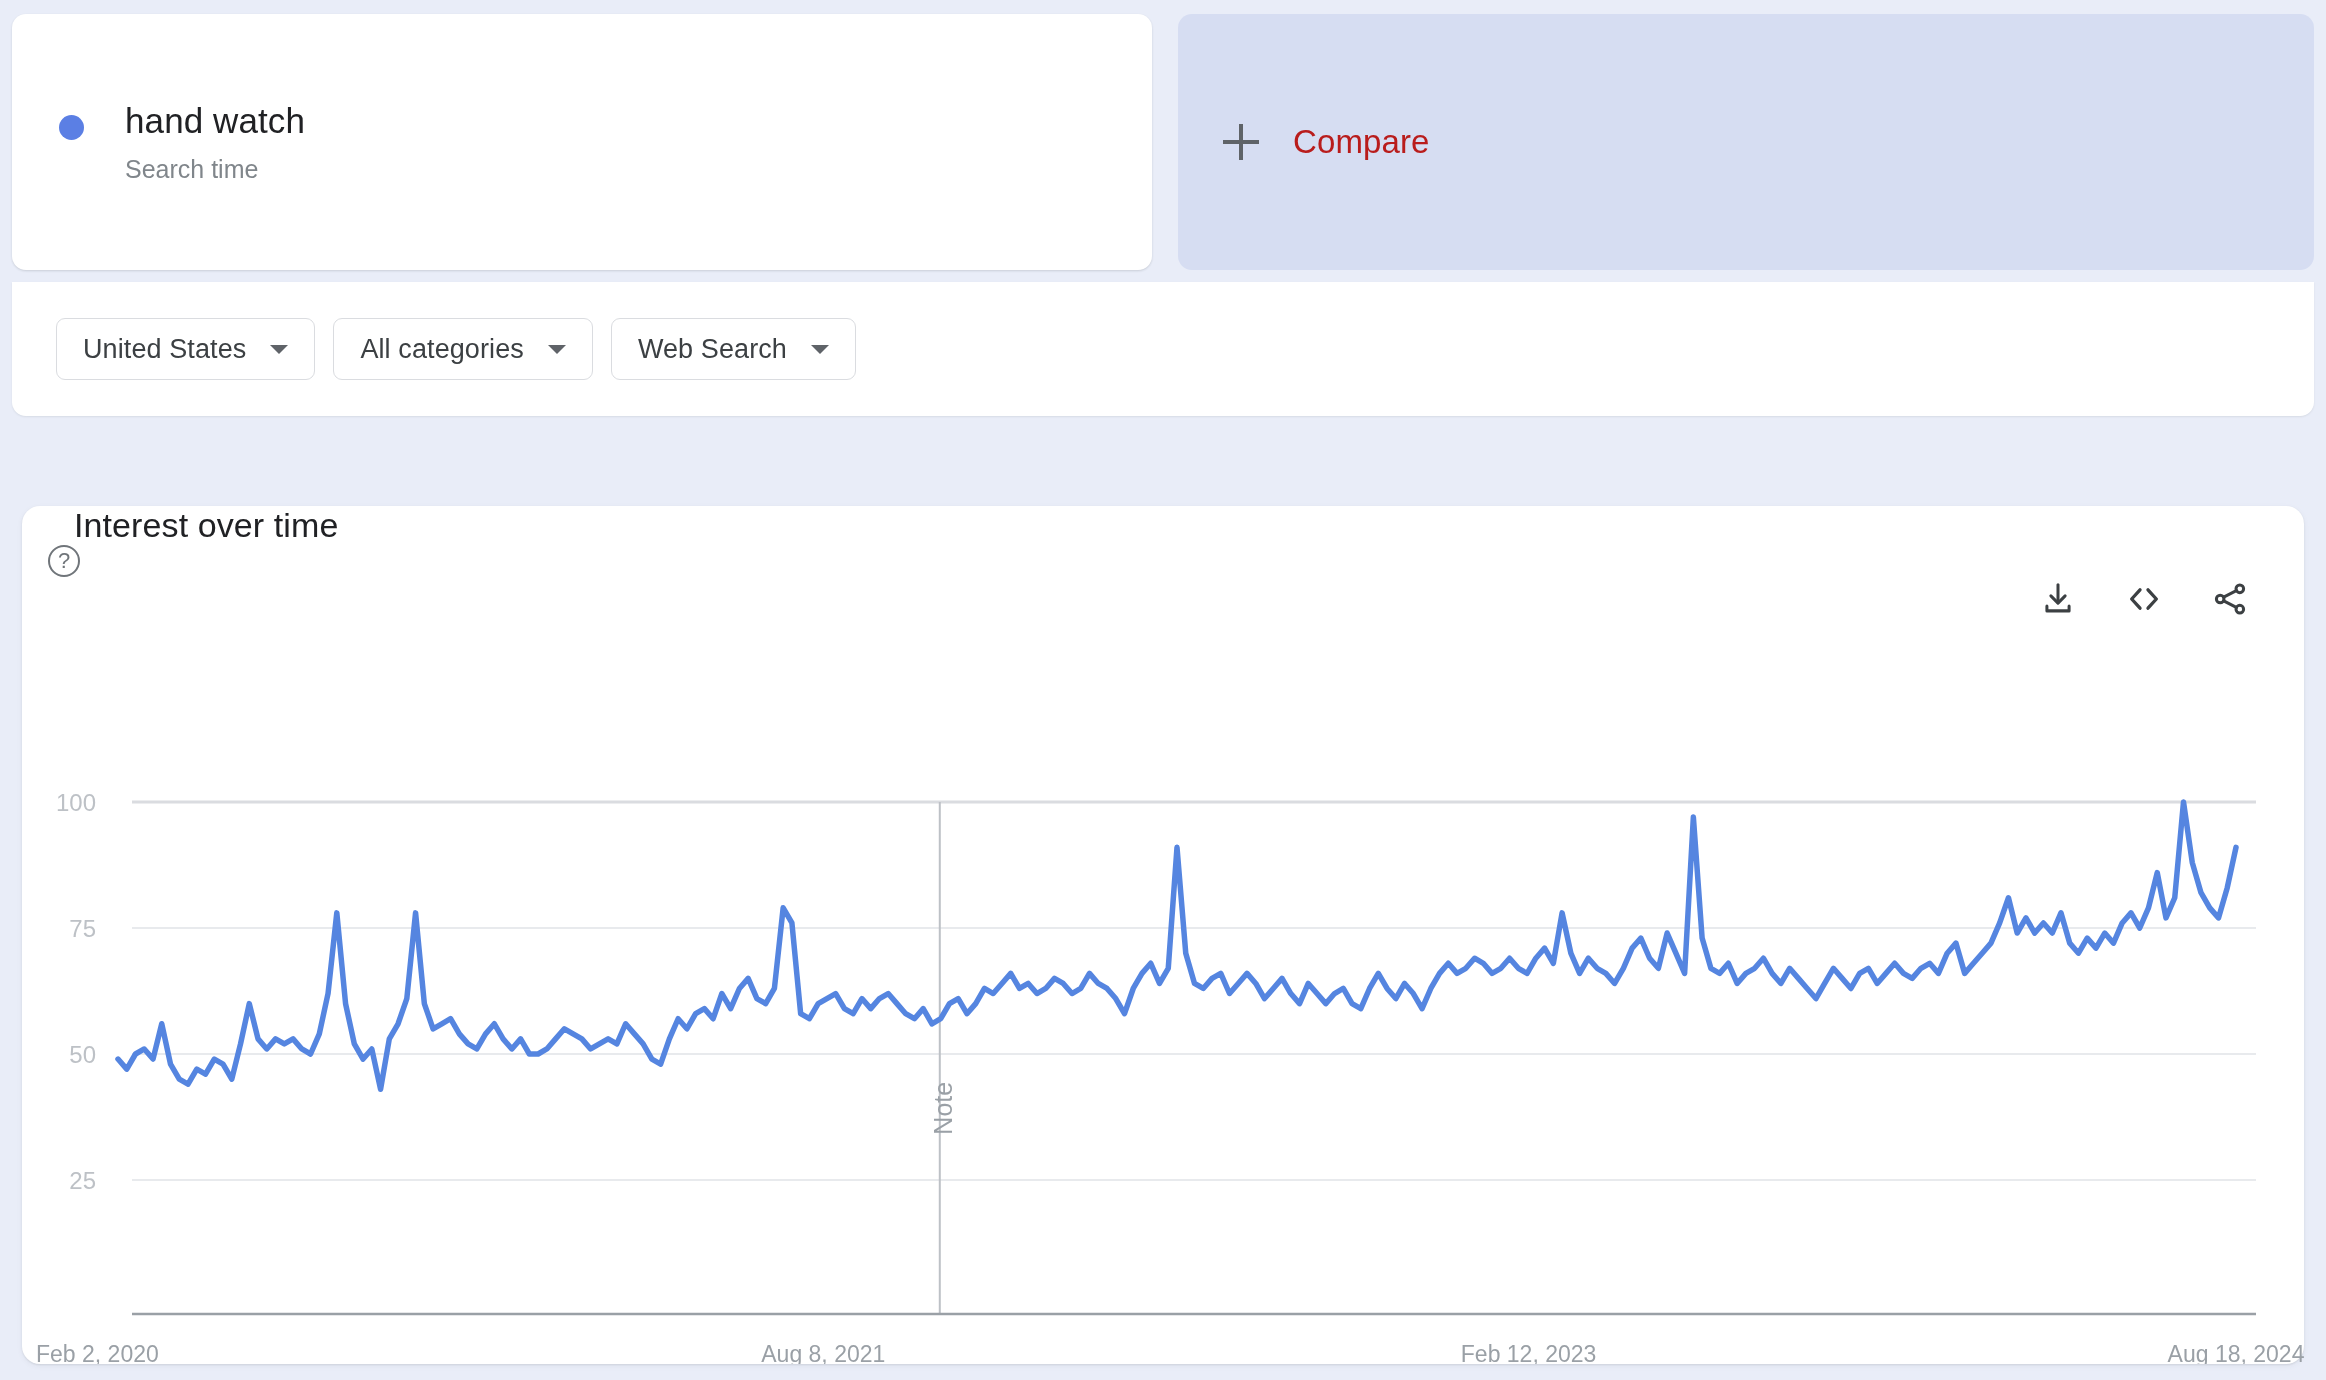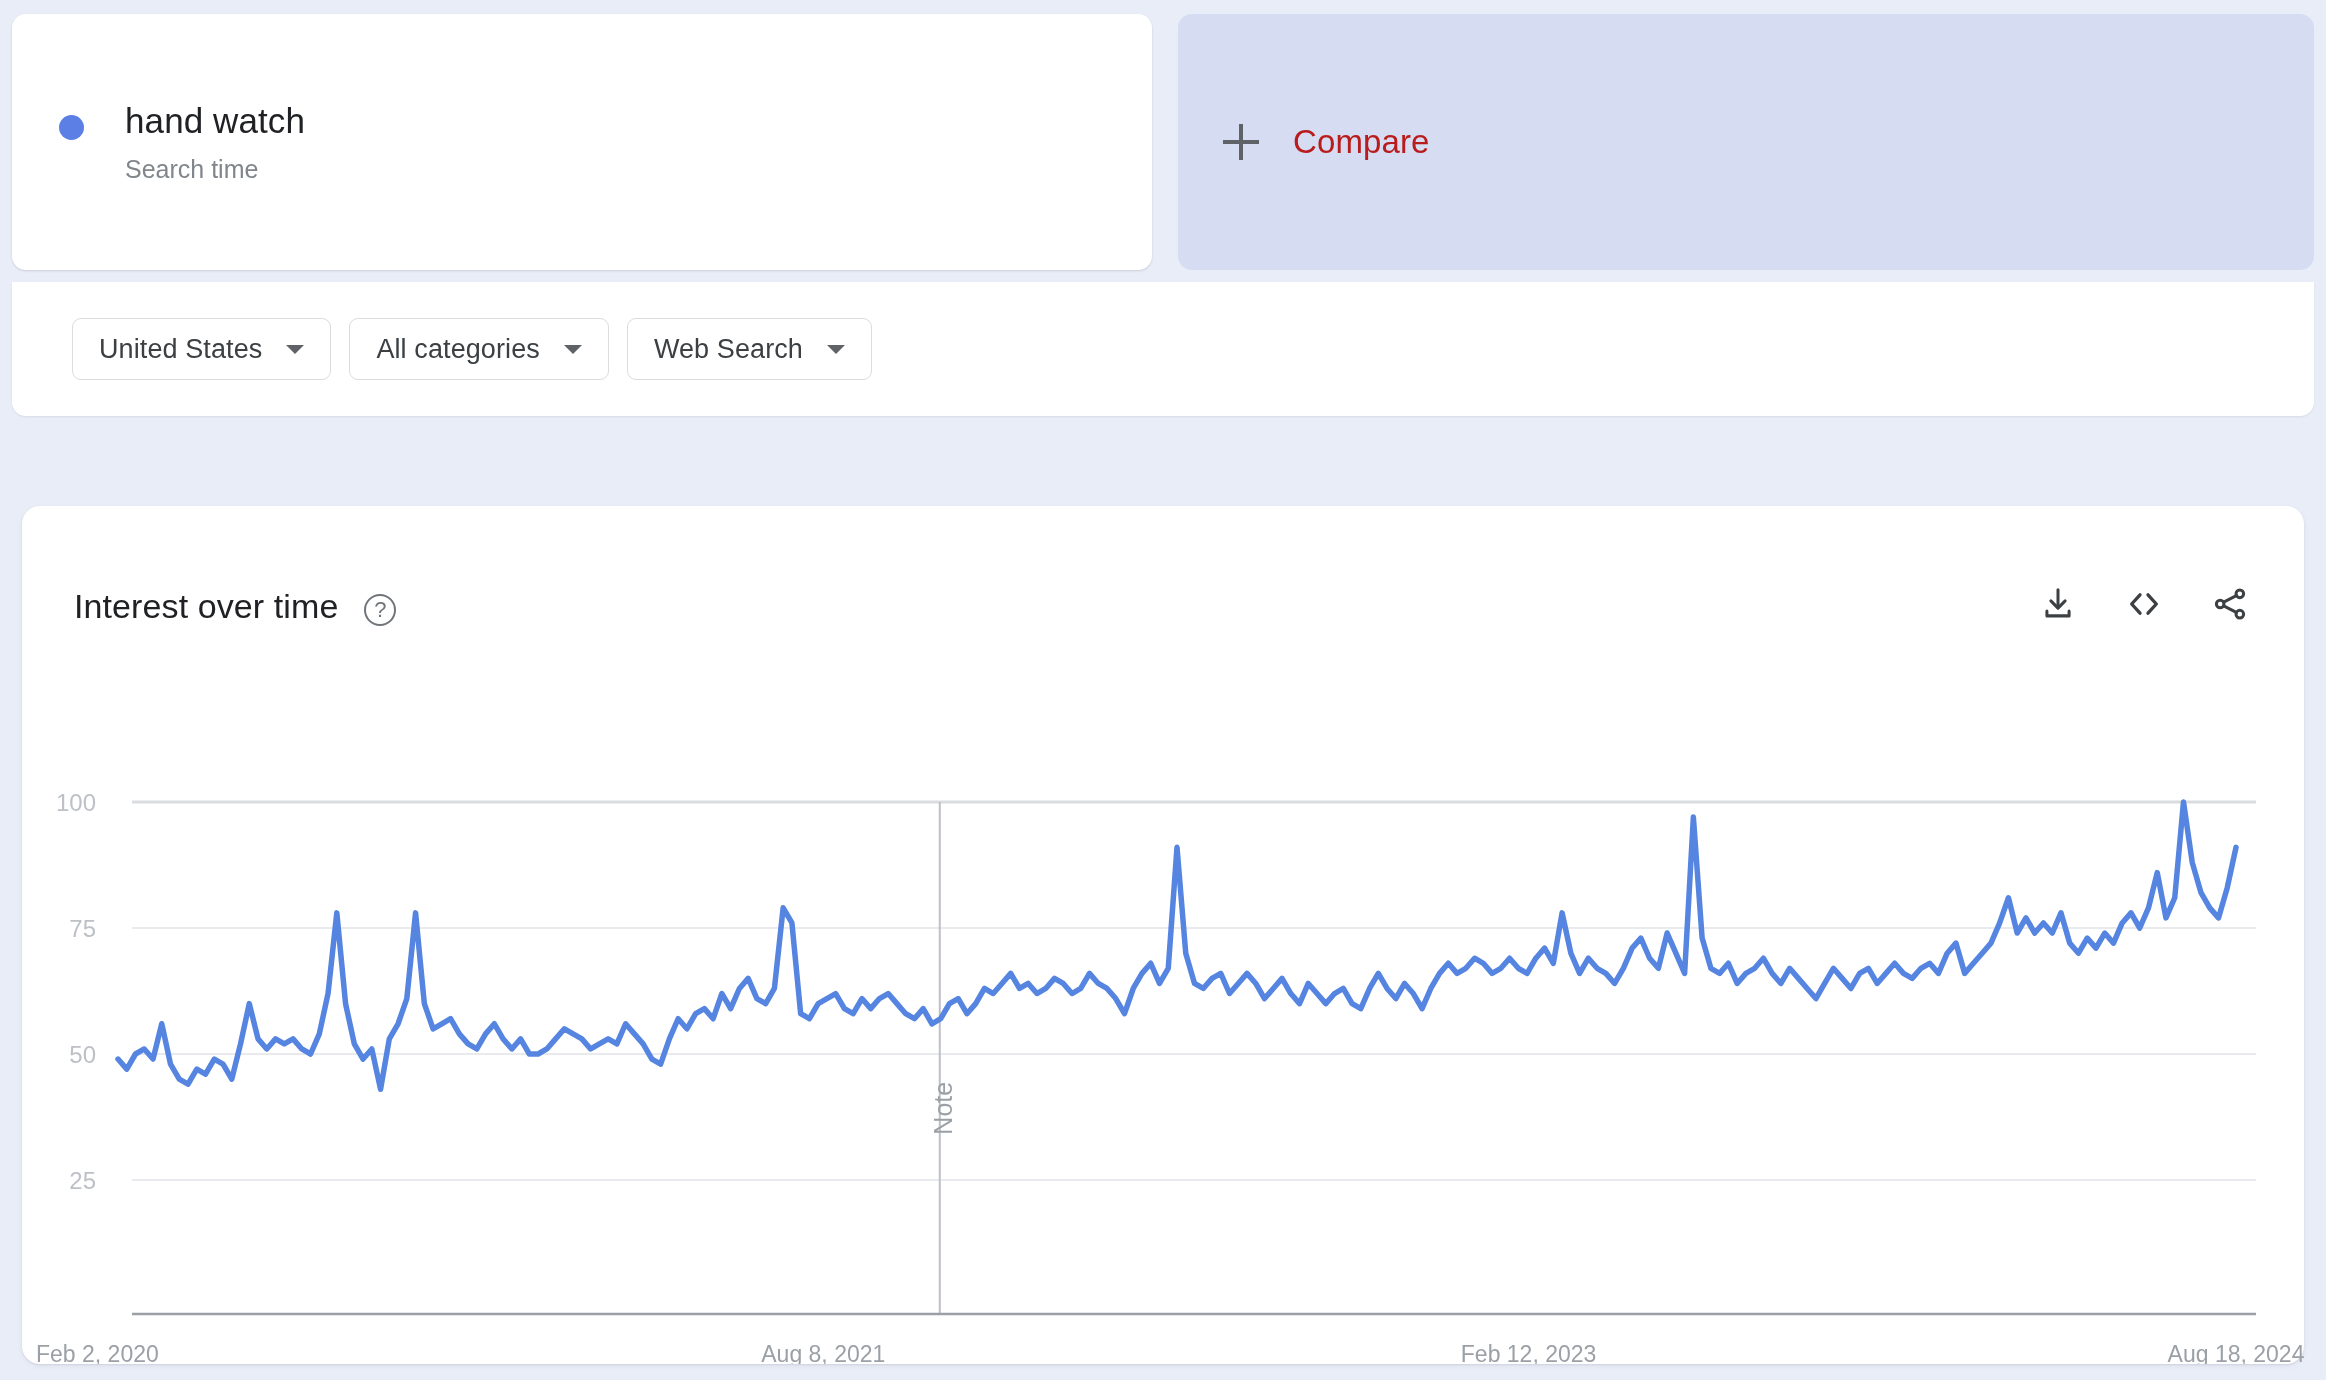--- a/index.html
+++ b/index.html
@@ -110,21 +110,21 @@
     width: 2302px;
     height: 134px;
     background: #ffffff;
     border-radius: 0 0 14px 14px;
     box-shadow: 0 1px 2px rgba(60,64,67,.10);
   }
   .chips {
     display: flex;
     align-items: center;
     gap: 18px;
-    padding-left: 60px;
+    padding-left: 44px;
     height: 100%;
   }
   .chip {
     height: 62px;
     border: 1px solid #dadce0;
     border-radius: 9px;
     background: #fff;
     display: flex;
     align-items: center;
     padding: 0 26px;
@@ -155,21 +155,22 @@
     background: #ffffff;
     border-radius: 18px;
     box-shadow: 0 1px 2px rgba(60,64,67,.12), 0 2px 6px rgba(60,64,67,.05);
   }
   .chart-head {
     position: absolute;
     left: 0; top: 0;
     width: 100%;
     height: 120px;
     display: flex;
-    align-items: flex-end;
+    align-items: flex-start;
+    flex-direction: column;
   }
   .chart-title {
     font-size: 34px;
     color: #202124;
     margin-left: 52px;
     letter-spacing: .1px;
   }
   .help-icon {
     width: 32px; height: 32px;
     border: 2px solid #70757a;

